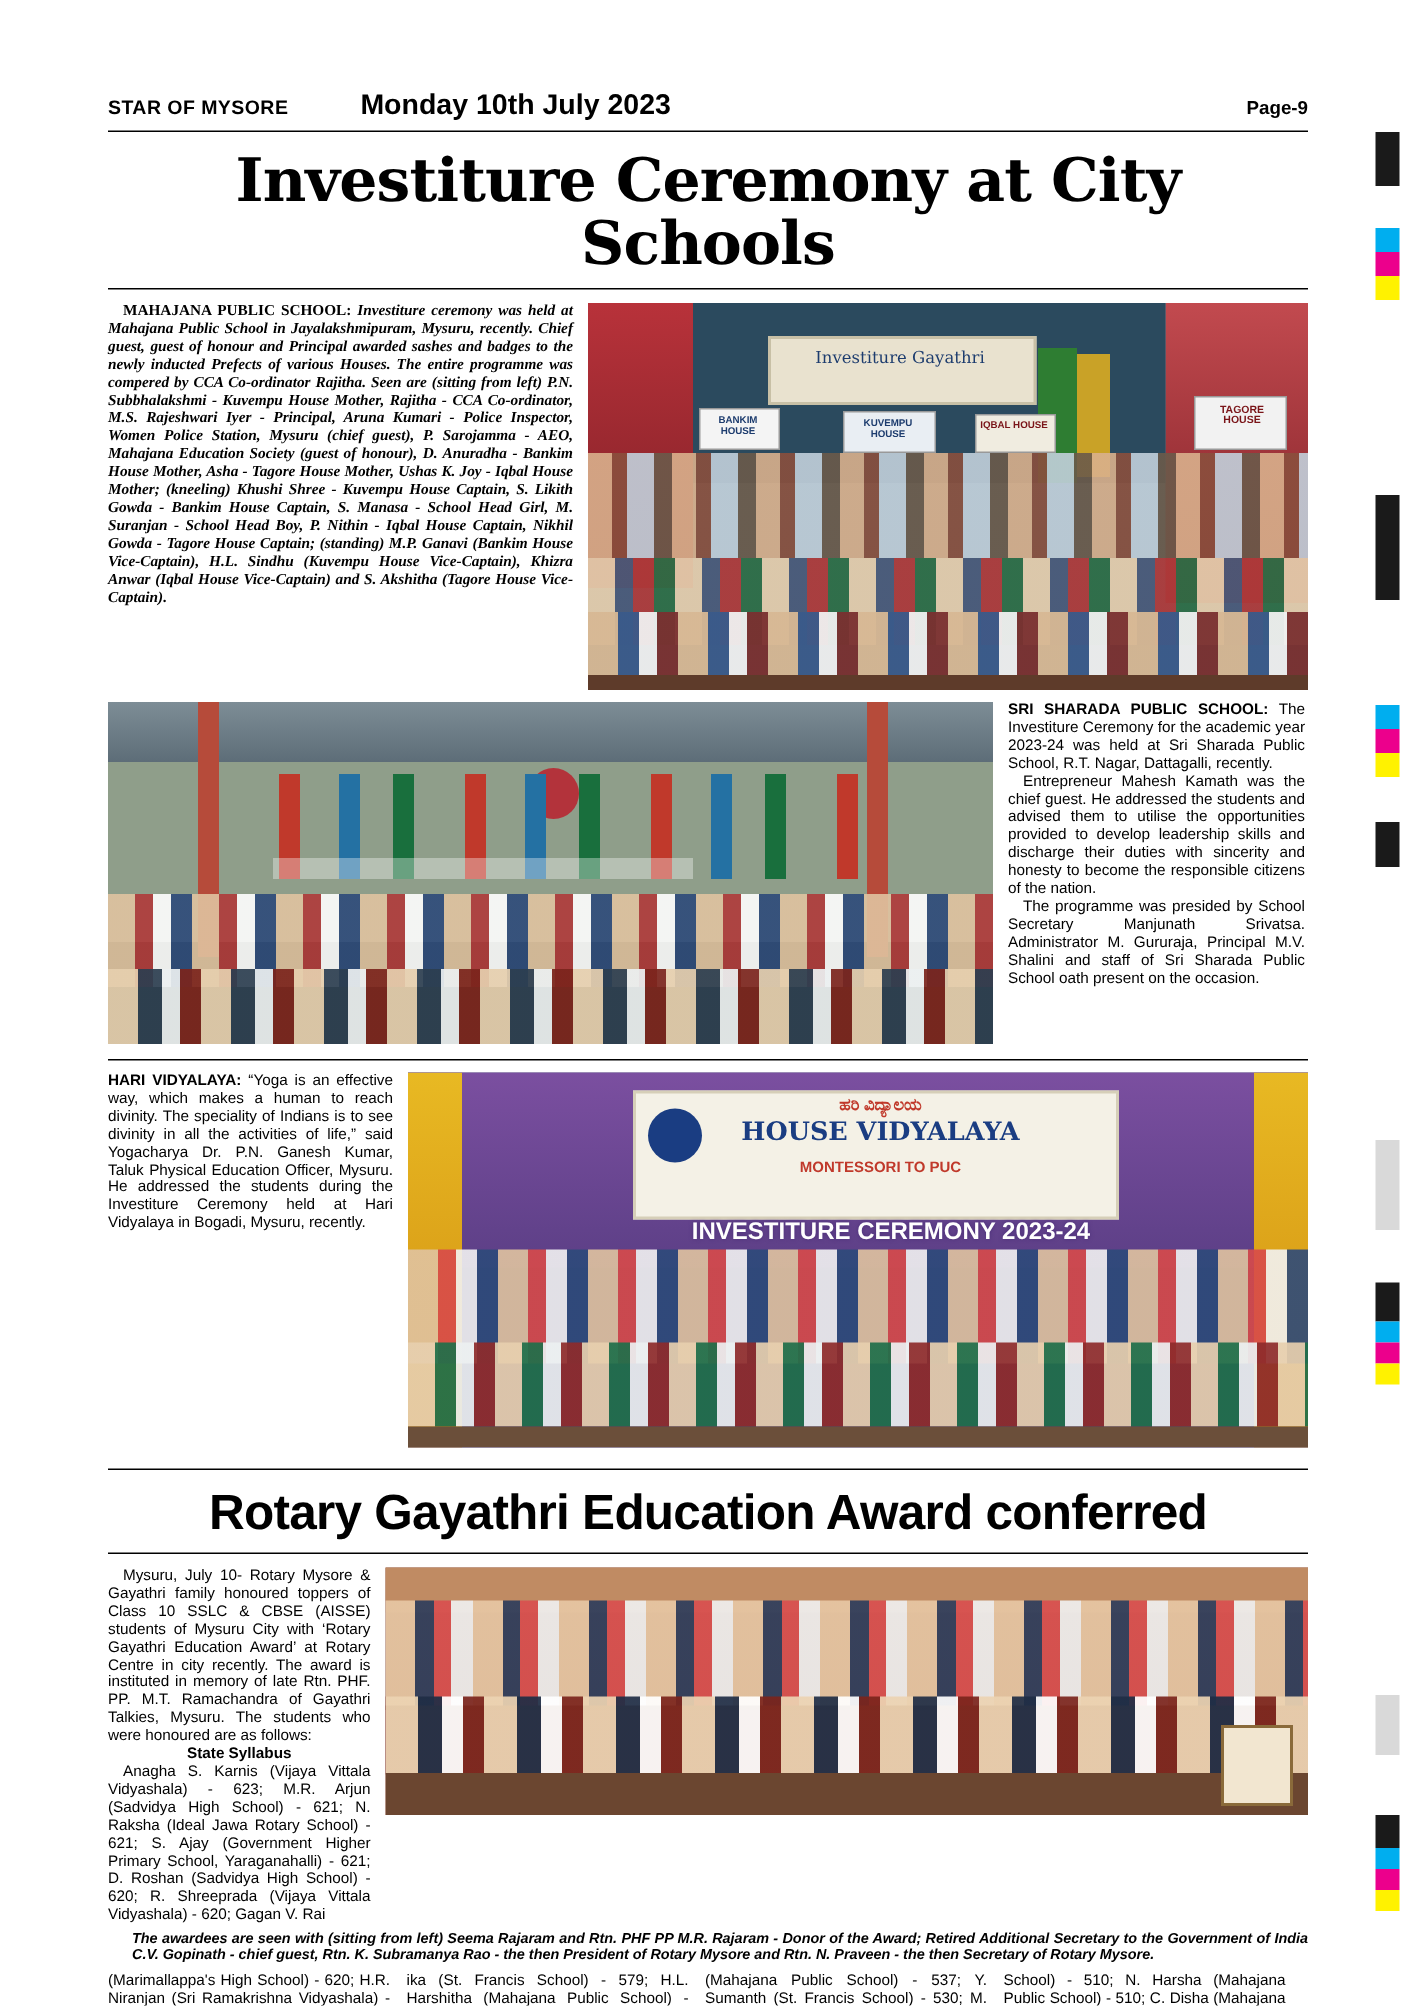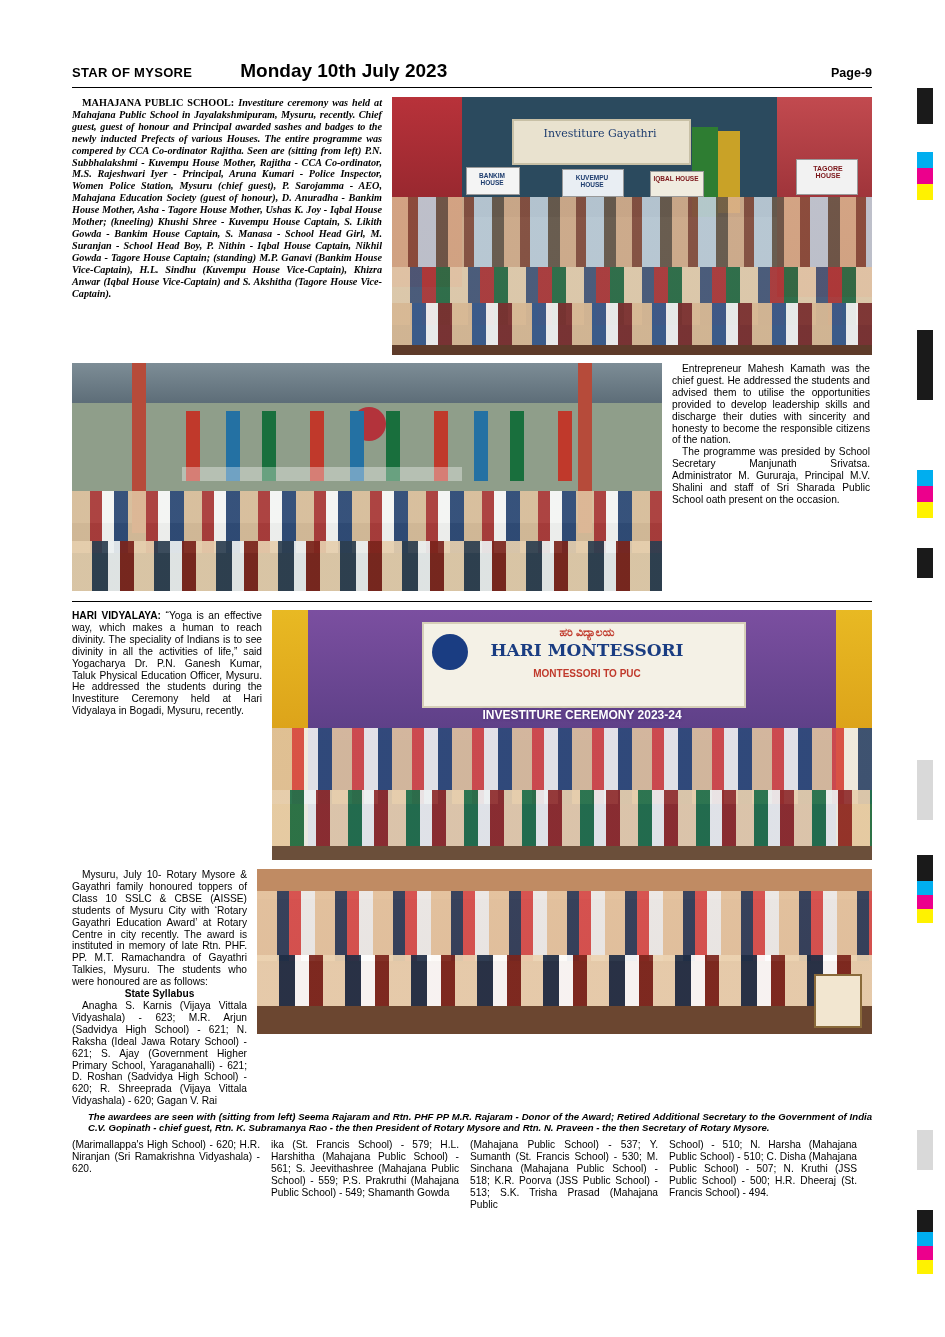--- a/index.html
+++ b/index.html
@@ -87,20 +87,21 @@
   </div>
 
   <div class="sheet">
 
     <div class="masthead">
       <div class="mh-left">STAR OF MYSORE</div>
       <div class="mh-date">Monday 10th July 2023</div>
       <div class="mh-right">Page-9</div>
     </div>
 
+    <div class="headline">Investiture Ceremony at City Schools</div>
 
     <div class="sec1">
       <div class="txt col-text">
         <p style="text-indent:10px;font-family:Liberation Serif, serif;">
           <span class="lead">MAHAJANA PUBLIC SCHOOL:</span><span class="ital"> Investiture ceremony was held at Mahajana Public School in Jayalakshmipuram, Mysuru, recently. Chief guest,  guest of honour and Principal awarded sashes and badges to the newly inducted Prefects of various Houses. The entire programme was compered by CCA Co-ordinator Rajitha. Seen are (sitting from left) P.N. Subbhalakshmi - Kuvempu House Mother,  Rajitha - CCA Co-ordinator, M.S. Rajeshwari Iyer - Principal, Aruna Kumari - Police Inspector, Women Police Station, Mysuru (chief guest), P. Sarojamma - AEO, Mahajana Education Society (guest of honour), D. Anuradha - Bankim House Mother, Asha - Tagore House Mother, Ushas K. Joy - Iqbal House Mother; (kneeling) Khushi Shree - Kuvempu House Captain, S. Likith Gowda - Bankim House Captain,  S. Manasa - School Head Girl, M. Suranjan - School Head  Boy,  P. Nithin - Iqbal House Captain, Nikhil Gowda - Tagore House Captain; (standing) M.P. Ganavi (Bankim House Vice-Captain), H.L. Sindhu (Kuvempu House Vice-Captain), Khizra Anwar (Iqbal House Vice-Captain) and S. Akshitha (Tagore House Vice-Captain).</span>
         </p>
       </div>
       <div class="pic ph" style="background:#2f4f63;">
 
         <div class="crop" style="left:0;top:0;width:480px;height:258px;background:linear-gradient(180deg,#6d8a99 0%,#5f7f8d 30%,#4d6b78 100%);"></div>
@@ -133,47 +134,51 @@
         <div class="crop" style="left:0;top:40px;width:590px;height:120px;background:#8f9e8a;"></div>
         <div class="crop" style="left:60px;top:0;width:14px;height:170px;background:#b64b3a;"></div>
         <div class="crop" style="right:70px;top:0;width:14px;height:170px;background:#b64b3a;"></div>
         <div class="crop" style="left:280px;top:44px;width:34px;height:34px;border-radius:50%;background:#b3333b;"></div>
         <div class="crop" style="left:80px;top:48px;width:430px;height:70px;background:repeating-linear-gradient(90deg,transparent 0 34px,#c0392b 34px 48px,transparent 48px 74px,#2471a3 74px 88px,transparent 88px 110px,#196f3d 110px 124px);"></div>
         <div class="crop" style="left:110px;top:104px;width:280px;height:14px;background:rgba(255,255,255,.35);"></div>
         <div class="crop" style="left:0;top:128px;width:590px;height:62px;background:repeating-linear-gradient(90deg,#e0c3a0 0 18px,#b03a3a 18px 30px,#ffffff 30px 42px,#2d4a7a 42px 56px);opacity:.9;"></div>
         <div class="crop" style="left:0;top:178px;width:590px;height:50px;background:repeating-linear-gradient(90deg,#e6cfae 0 20px,#2c3e50 20px 36px,#ecf0f1 36px 48px,#7b241c 48px 62px);opacity:.92;"></div>
       </div>
       <div class="txt col-text">
+        <p>
+          <span class="lead">SRI SHARADA PUBLIC SCHOOL:</span><span> The Investiture Ceremony for the academic year 2023-24 was held at Sri Sharada Public School, R.T. Nagar, Dattagalli, recently.</span>
+        </p>
         <p class="indent">Entrepreneur Mahesh Kamath was the chief guest. He addressed the students and advised them to utilise the opportunities provided to develop leadership skills and discharge their duties with sincerity and honesty to become the responsible citizens of the nation.</p>
         <p class="indent">The programme was presided by School Secretary Manjunath Srivatsa. Administrator M. Gururaja, Principal M.V. Shalini and staff of Sri Sharada Public School oath present on the occasion.</p>
       </div>
     </div>
 
     <div class="sec3">
       <div class="txt col-text">
         <p>
           <span class="lead">HARI VIDYALAYA:</span><span> “Yoga is an effective way, which makes a human to reach divinity. The speciality of Indians is to see divinity in all the activities of life,” said Yogacharya Dr. P.N. Ganesh Kumar, Taluk Physical Education Officer, Mysuru.  He addressed the students during the Investiture Ceremony held at Hari Vidyalaya in Bogadi, Mysuru, recently.</span>
         </p>
       </div>
       <div class="pic ph" style="background:#4a3d7a;">
         <div class="crop" style="left:0;top:0;width:600px;height:130px;background:linear-gradient(180deg,#7b4fa0,#5c3f86);"></div>
         <div class="crop" style="left:0;top:0;width:36px;height:250px;background:linear-gradient(180deg,#e8b923,#d08c10);"></div>
         <div class="crop" style="right:0;top:0;width:36px;height:250px;background:linear-gradient(180deg,#e8b923,#d08c10);"></div>
         <div class="crop" style="left:150px;top:12px;width:320px;height:82px;background:#f4f1e6;border:2px solid #d6cfb8;"></div>
         <div class="crop" style="left:180px;top:16px;width:270px;text-align:center;font-size:11px;color:#c0392b;font-weight:bold;">ಹರಿ ವಿದ್ಯಾಲಯ</div>
-        <div class="crop" style="left:180px;top:30px;width:270px;text-align:center;font-size:17px;color:#1a3d82;font-weight:bold;font-family:'DejaVu Serif',serif;">HARI MONTESSORI</div>
+        <div class="crop" style="left:180px;top:30px;width:270px;text-align:center;font-size:17px;color:#1a3d82;font-weight:bold;font-family:'DejaVu Serif',serif;">HOUSE VIDYALAYA</div>
         <div class="crop" style="left:180px;top:58px;width:270px;text-align:center;font-size:10px;color:#c0392b;font-weight:bold;">MONTESSORI TO PUC</div>
         <div class="crop" style="left:160px;top:24px;width:36px;height:36px;border-radius:50%;background:#1a3d82;"></div>
-        <div class="crop" style="left:140px;top:98px;width:340px;text-align:center;font-size:12px;color:#fff;font-weight:bold;text-shadow:0 0 3px #4a2e78;">INVESTITURE CEREMONY 2023-24</div>
+        <div class="crop" style="left:152px;top:98px;width:340px;text-align:center;font-size:16px;color:#fff;font-weight:bold;text-shadow:0 0 3px #4a2e78;">INVESTITURE CEREMONY 2023-24</div>
         <div class="crop" style="left:0;top:118px;width:600px;height:76px;background:repeating-linear-gradient(90deg,#e0c3a0 0 20px,#d84a4a 20px 32px,#f2f2f2 32px 46px,#2d4a7a 46px 60px);opacity:.9;"></div>
         <div class="crop" style="left:0;top:180px;width:600px;height:56px;background:repeating-linear-gradient(90deg,#e7cfae 0 18px,#1f6f4a 18px 32px,#ecf0f1 32px 44px,#8e2b2b 44px 58px);opacity:.92;"></div>
         <div class="crop" style="left:0;bottom:0;width:600px;height:14px;background:#6b4f3a;"></div>
       </div>
     </div>
 
+    <div class="headline2">Rotary Gayathri Education Award conferred</div>
 
     <div class="sec4">
       <div class="txt col-text">
         <p class="indent">Mysuru, July 10- Rotary Mysore &amp; Gayathri family honoured toppers of Class 10 SSLC &amp; CBSE (AISSE) students of Mysuru City with ‘Rotary Gayathri Education Award’ at Rotary Centre in city recently. The award is instituted in memory of late Rtn. PHF. PP. M.T. Ramachandra of Gayathri Talkies, Mysuru. The students who were honoured are as follows:</p>
         <p class="center">State Syllabus</p>
         <p class="indent">Anagha S. Karnis (Vijaya Vittala Vidyashala) - 623; M.R. Arjun (Sadvidya High School) - 621; N. Raksha (Ideal Jawa Rotary School) - 621; S. Ajay (Government Higher Primary School, Yaraganahalli) - 621; D. Roshan (Sadvidya High School) - 620; R. Shreeprada (Vijaya Vittala Vidyashala) - 620; Gagan V. Rai</p>
       </div>
       <div class="pic ph" style="background:#9a5f4a;">
         <div class="crop" style="left:0;top:0;width:615px;height:95px;background:linear-gradient(180deg,#b07a55,#8f5c3f);"></div>
         <div class="crop" style="left:0;top:0;width:615px;height:30px;background:#c08b63;"></div>

